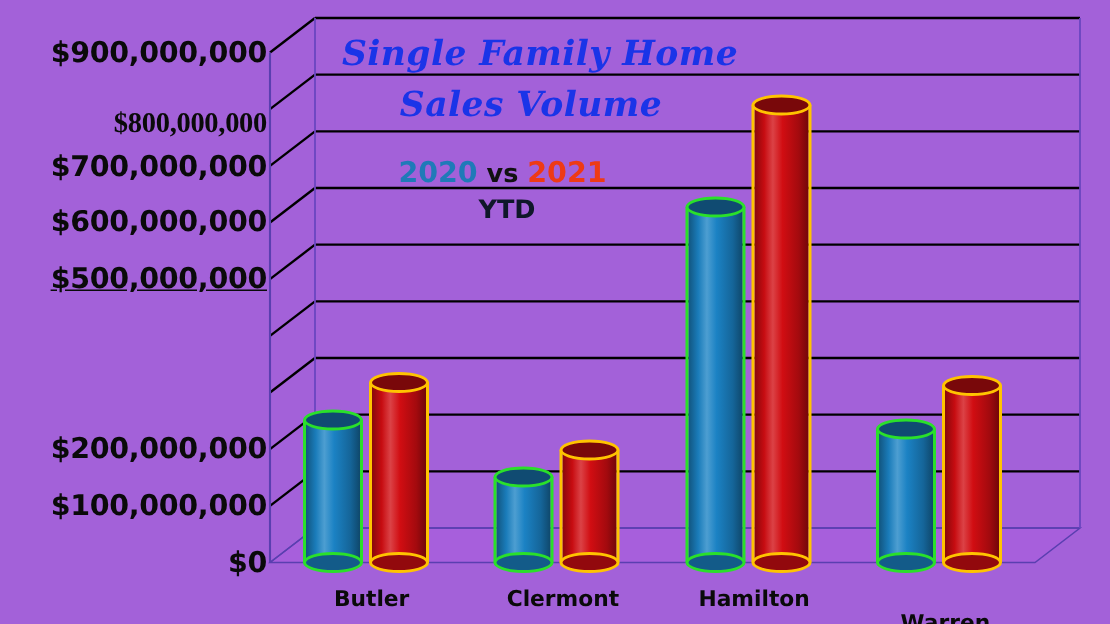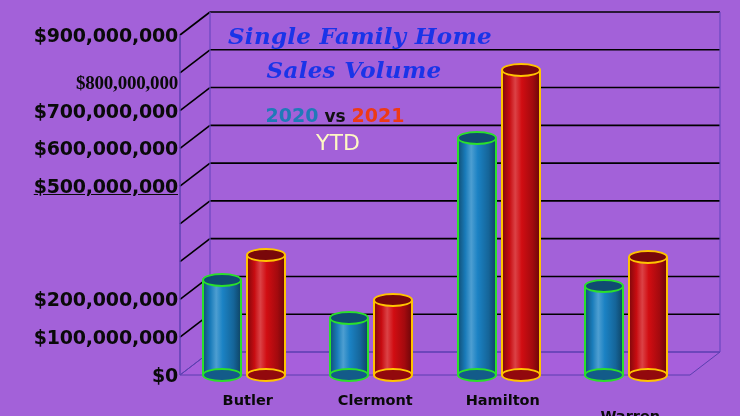--- a/index.html
+++ b/index.html
@@ -60,23 +60,23 @@
     font-size:19px;
   }
   .lg-2020{color:#1f7ab8;}
   .lg-vs{color:#111111;font-size:17px;}
   .lg-2021{color:#ee3a15;}
   .ytd{
     position:absolute;
     transform:translateX(-50%);
     white-space:nowrap;
     font-family:"DejaVu Sans", sans-serif;
-    font-weight:normal;
-    font-size:22px;
-    color:#fef9c3;
+    font-weight:bold;
+    font-size:17px;
+    color:#0f172a;
   }
 
   
   .cyl{position:absolute;}
   .cyl .body{position:absolute;left:0;right:0;bottom:0;top:7px;}
   .cyl .cap{position:absolute;left:0;right:0;top:0;height:14px;border-radius:50%;}
   .cyl .foot{position:absolute;left:0;right:0;bottom:-7px;height:14px;border-radius:50%;}
 </style>
 </head>
 <body>

